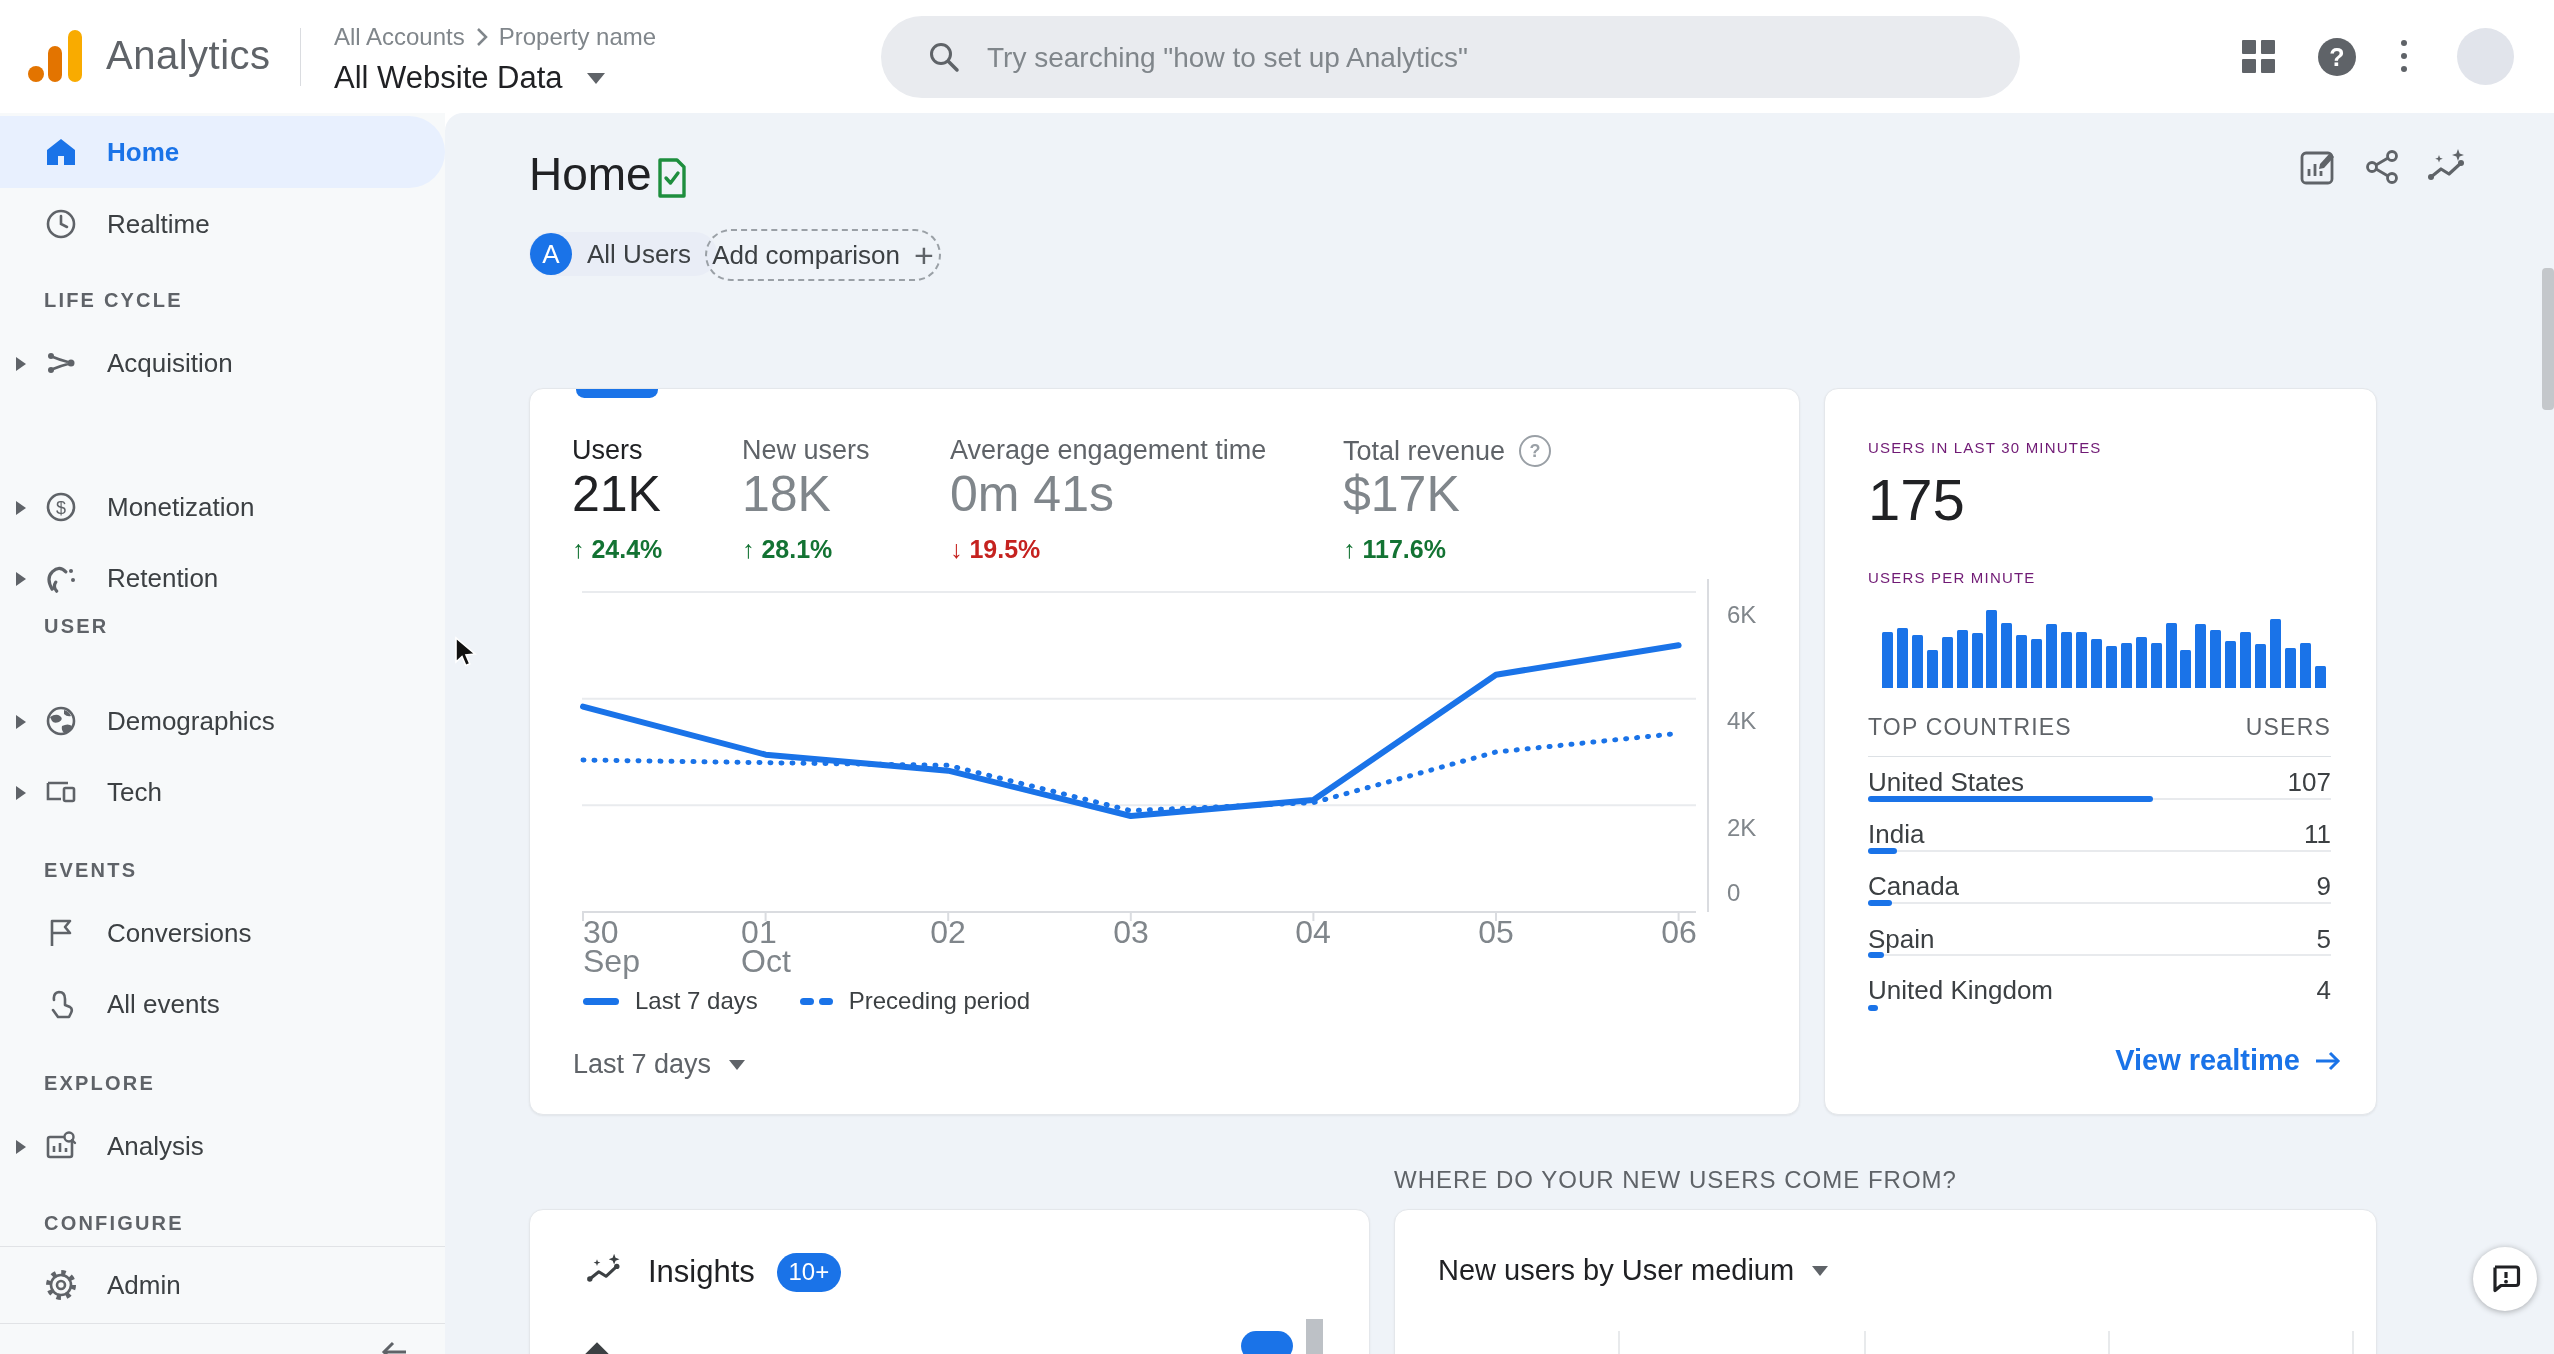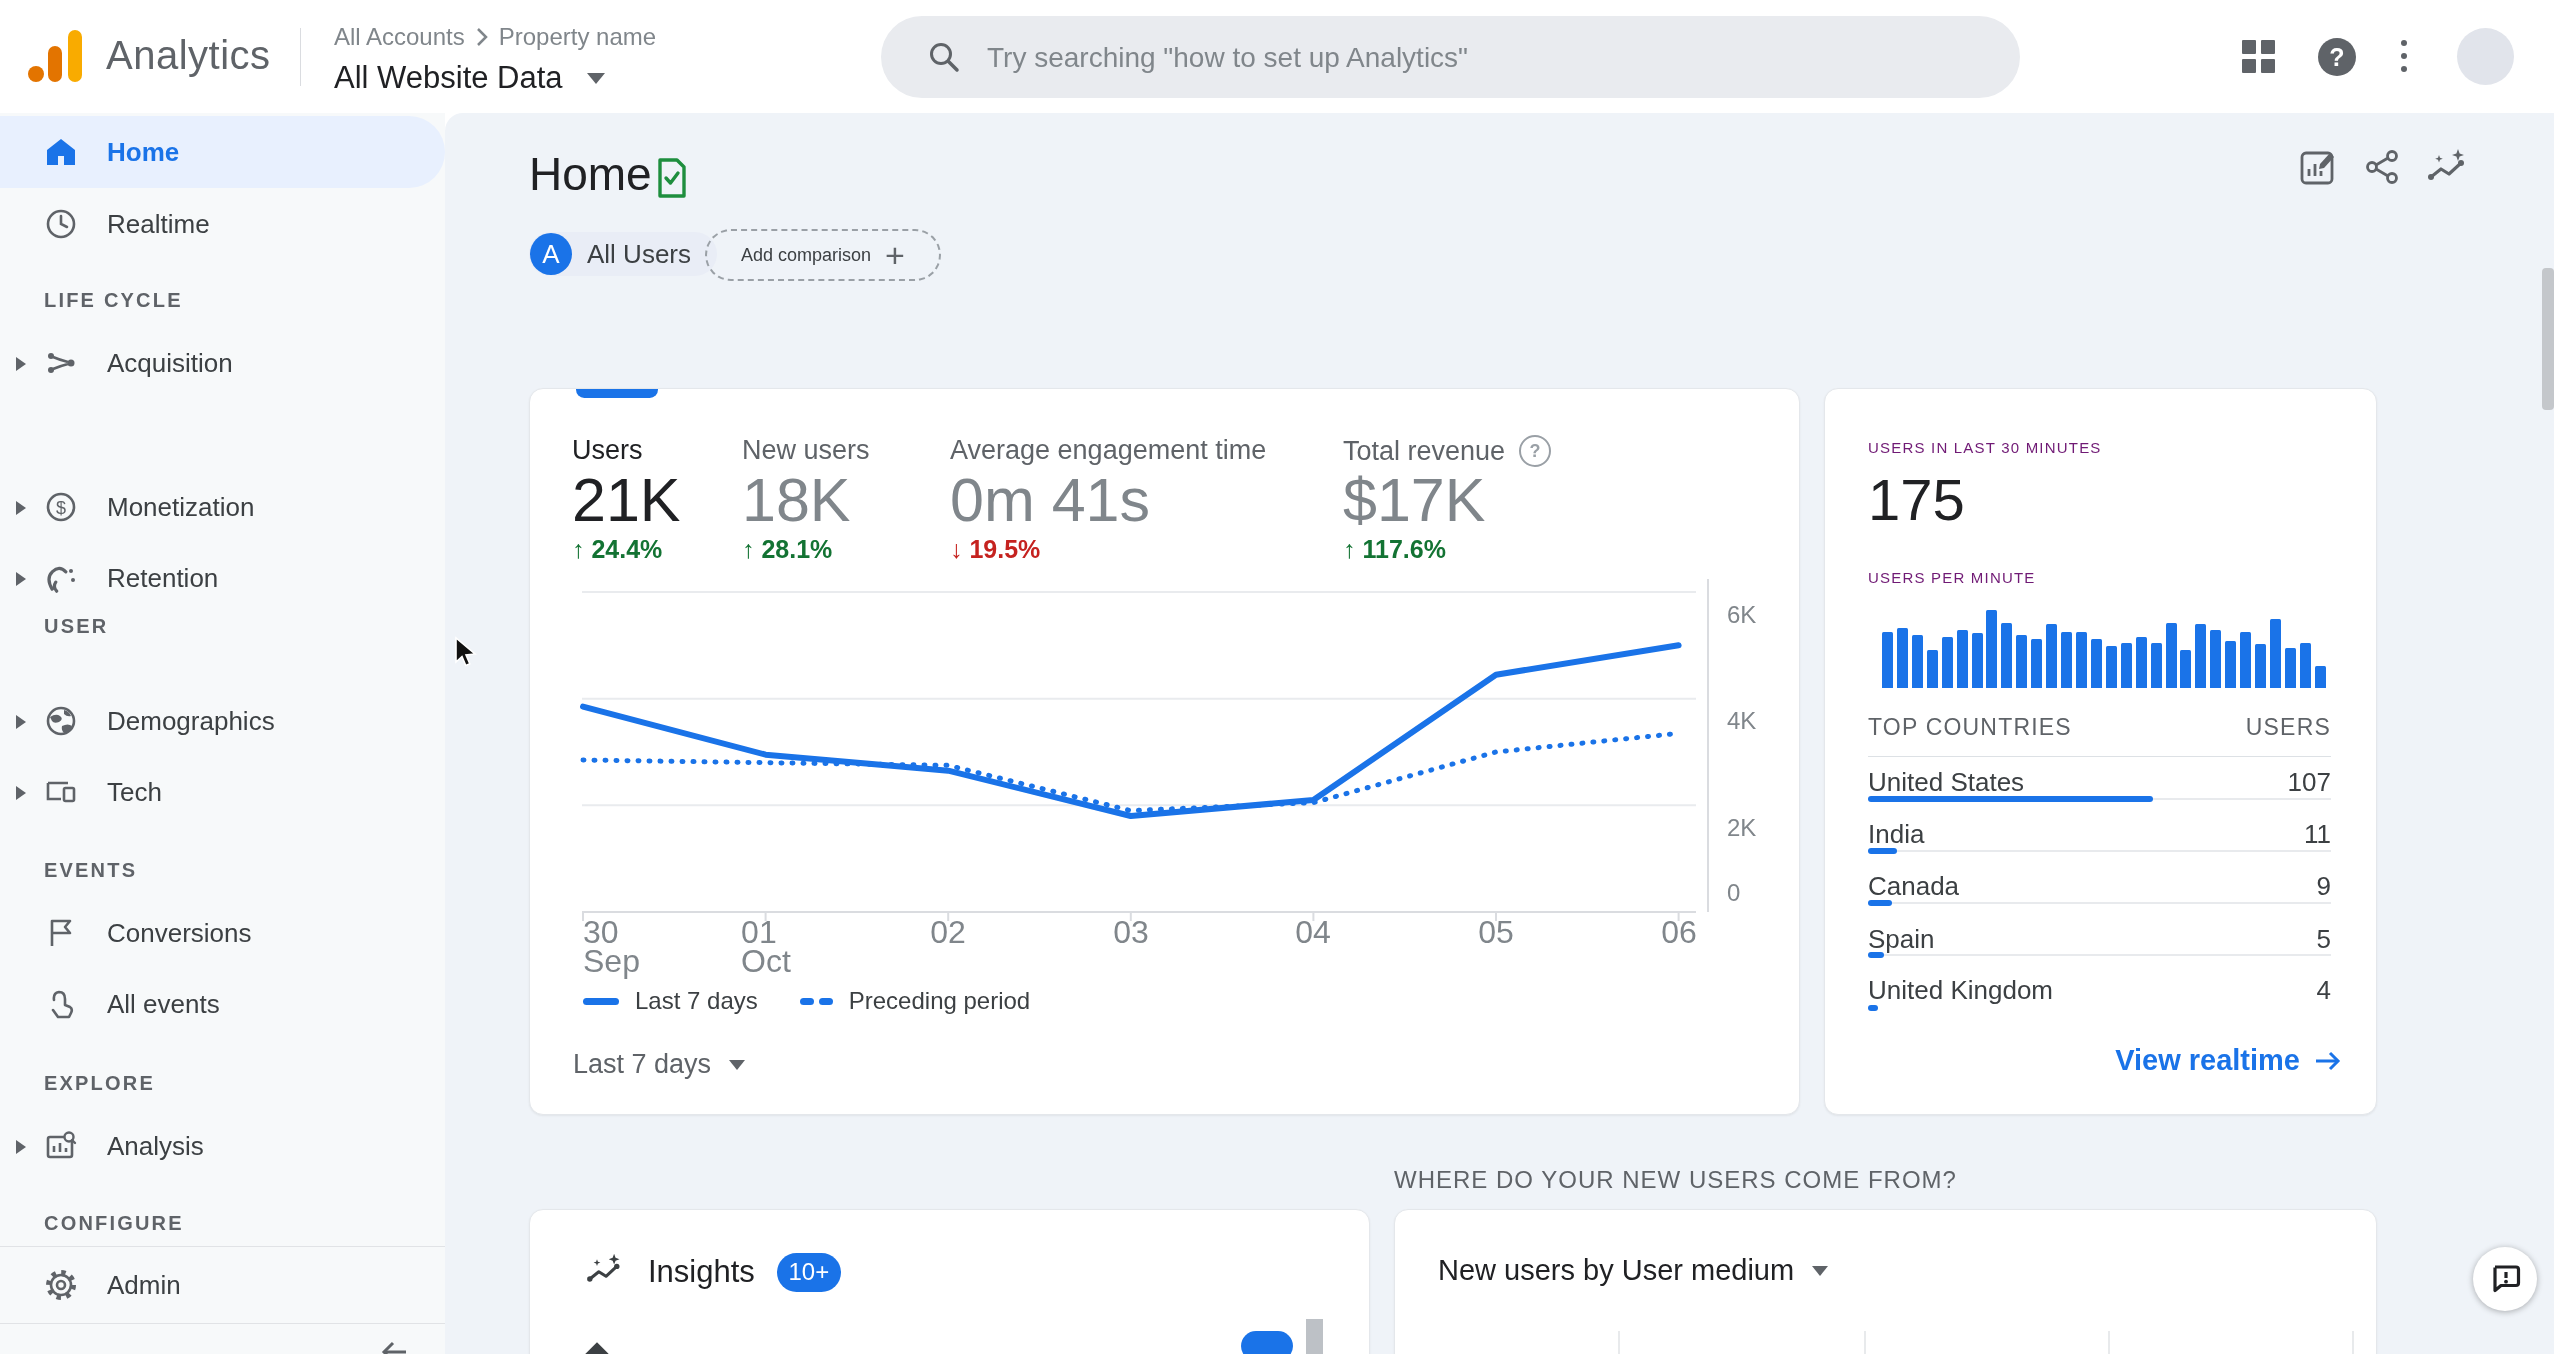--- a/index.html
+++ b/index.html
@@ -45,31 +45,31 @@
   .page-title{position:absolute;left:84px;top:34px;font-size:46px;color:#202124;}
   .title-ic{position:absolute;left:212px;top:44px;}
   .head-ic{position:absolute;top:34px;cursor:pointer;}
   .chip{position:absolute;left:84px;top:119px;height:44px;border-radius:22px;background:#e9edf6;
         display:flex;align-items:center;cursor:pointer;}
   .chip .ava{width:42px;height:42px;margin:1px;border-radius:50%;background:#1a73e8;color:#fff;font-size:26px;
         display:flex;align-items:center;justify-content:center;}
   .chip .lbl{font-size:26px;color:#3c4043;margin:0 26px 0 14px;}
   .addcmp{position:absolute;left:260px;top:116px;width:232px;height:48px;border:2px dashed #9aa0a6;border-radius:26px;
         display:flex;align-items:center;justify-content:center;gap:14px;cursor:pointer;}
-  .addcmp .t{font-size:18px;color:#3c4043;}
+  .addcmp .t{font-size:26px;color:#3c4043;}
   .addcmp .plus{font-size:34px;color:#5f6368;line-height:34px;}
   .card{position:absolute;background:#fff;border:1px solid #e4e7eb;border-radius:14px;
         box-shadow:0 1px 2px rgba(60,64,67,.08);overflow:hidden;}
   
   .metrics-card{left:84px;top:275px;width:1269px;height:725px;}
   .tab-ind{position:absolute;left:46px;top:-2px;width:82px;height:11px;background:#1a73e8;border-radius:3px 3px 9px 9px;}
   .mcol{position:absolute;top:0;}
   .mlabel{position:absolute;top:46px;font-size:27px;color:#5f6368;white-space:nowrap;display:flex;align-items:center;gap:14px;}
   .mcol.first .mlabel{color:#202124;}
-  .mvalue{position:absolute;top:76px;font-size:61px;color:#80868b;white-space:nowrap;}
+  .mvalue{position:absolute;top:76px;font-size:50px;color:#80868b;white-space:nowrap;}
   .mcol.first .mvalue{color:#202124;}
   .mdelta{position:absolute;top:146px;font-size:25px;font-weight:bold;white-space:nowrap;}
   .mdelta.up{color:#137333;} .mdelta.down{color:#c5221f;}
   .qcirc{width:28px;height:28px;border-radius:50%;border:2px solid #9aa0a6;color:#9aa0a6;font-size:18px;
          display:flex;align-items:center;justify-content:center;font-weight:bold;}
   #line-svg{position:absolute;left:0;top:0;}
   .ytick{position:absolute;left:1197px;font-size:24px;color:#80868b;}
   .xtick{position:absolute;top:529px;font-size:32px;color:#80868b;white-space:pre-line;line-height:29px;}
   .xtick.c{transform:translateX(-50%);text-align:left;}
   .legend{position:absolute;left:53px;top:598px;display:flex;align-items:center;gap:16px;font-size:24px;color:#3c4043;}

